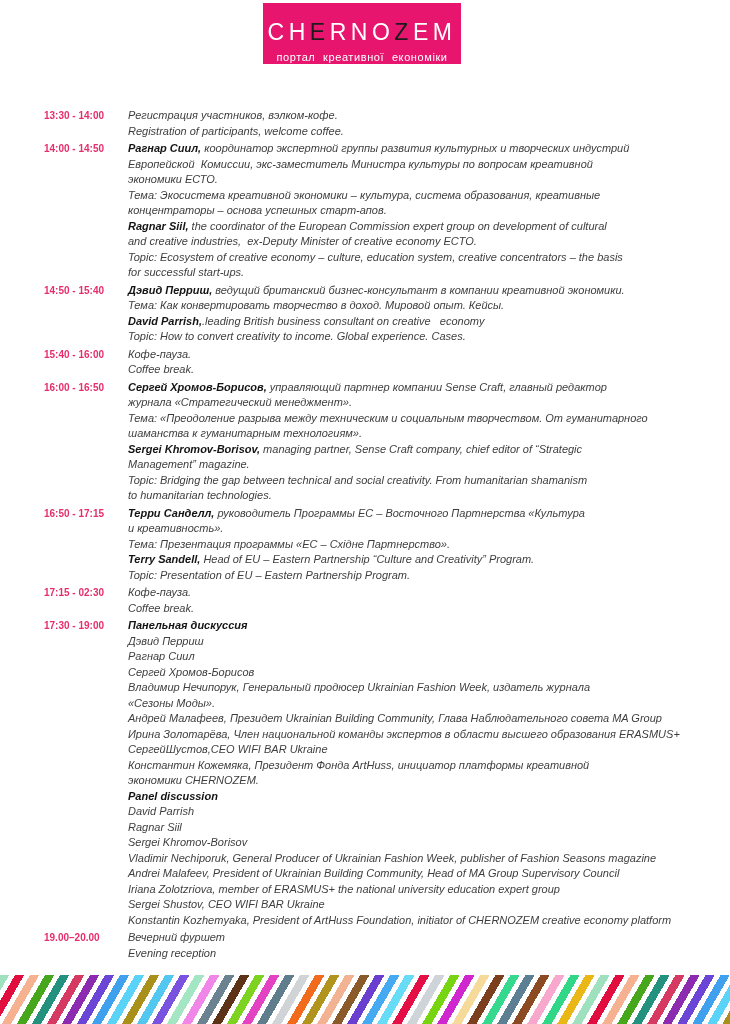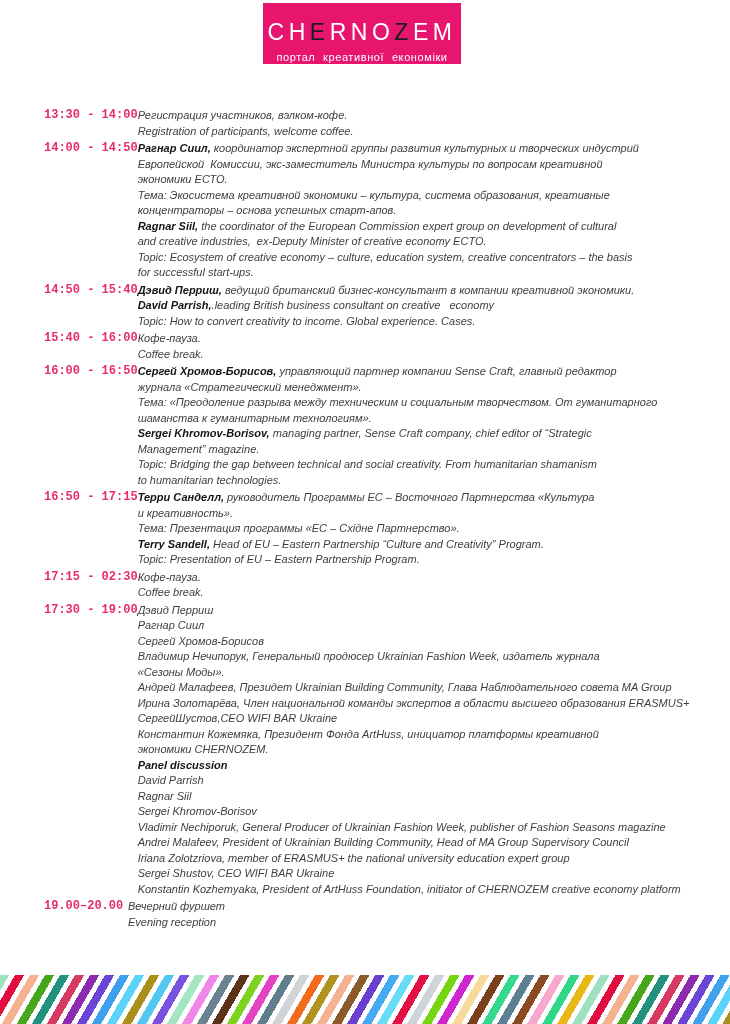--- a/index.html
+++ b/index.html
@@ -26,24 +26,23 @@
     margin-top:5px;
     font-size:11px; letter-spacing:0.6px; word-spacing:4px;
     white-space:nowrap;
   }
   .schedule {
     position:absolute; left:44px; top:108px; width:652px;
   }
   .row { display:flex; align-items:flex-start; margin-bottom:2px; }
   .time {
     flex:0 0 84px;
-    font-weight:bold; font-size:12px; line-height:15.5px;
+    font-weight:bold; font-size:10px; line-height:15.5px;
     color:var(--pink,#e62d6b);
     white-space:nowrap;
-    font-family:Liberation Mono, monospace;
   }
   .content { flex:1; font-size:11px; line-height:15.5px;font-style:italic; }
   .line { white-space:pre-wrap; }
   .content b { color:#141414;margin-top:43px; }
   .stripes {
     position:absolute; left:0; right:0; bottom:0; height:49px;
     background:#ffffff;
   }
 </style>
 </head>
@@ -73,20 +72,21 @@
         <div class="line"><b>Ragnar Siil,</b><span> the coordinator of the European Commission expert group on development of cultural</span></div>
         <div class="line"><span>and creative industries,  ex-Deputy Minister of creative economy ECTO.</span></div>
         <div class="line"><span>Topic: Ecosystem of creative economy – culture, education system, creative concentrators – the basis</span></div>
         <div class="line"><span>for successful start-ups.</span></div>
       </div>
     </div>
     <div class="row">
       <div class="time">14:50 - 15:40</div>
       <div class="content">
         <div class="line"><b>Дэвид Перриш,</b><span> ведущий британский бизнес-консультант в компании креативной экономики.</span></div>
+        <div class="line"><span>Тема: Как конвертировать творчество в доход. Мировой опыт. Кейсы.</span></div>
         <div class="line"><b>David Parrish,</b><span>.leading British business consultant on creative   economy</span></div>
         <div class="line"><span>Topic: How to convert creativity to income. Global experience. Cases.</span></div>
       </div>
     </div>
     <div class="row">
       <div class="time">15:40 - 16:00</div>
       <div class="content">
         <div class="line"><span>Кофе-пауза.</span></div>
         <div class="line"><span>Coffee break.</span></div>
       </div>
@@ -117,20 +117,21 @@
     <div class="row">
       <div class="time">17:15 - 02:30</div>
       <div class="content">
         <div class="line"><span>Кофе-пауза.</span></div>
         <div class="line"><span>Coffee break.</span></div>
       </div>
     </div>
     <div class="row">
       <div class="time">17:30 - 19:00</div>
       <div class="content">
+        <div class="line"><b>Панельная дискуссия</b></div>
         <div class="line"><span>Дэвид Перриш</span></div>
         <div class="line"><span>Рагнар Сиил</span></div>
         <div class="line"><span>Сергей Хромов-Борисов</span></div>
         <div class="line"><span>Владимир Нечипорук, Генеральный продюсер Ukrainian Fashion Week, издатель журнала</span></div>
         <div class="line"><span>«Сезоны Моды».</span></div>
         <div class="line"><span>Андрей Малафеев, Президет Ukrainian Building Community, Глава Наблюдательного совета MA Group</span></div>
         <div class="line"><span>Ирина Золотарёва, Член национальной команды экспертов в области высшего образования ERASMUS+</span></div>
         <div class="line"><span>СергейШустов,CEO WIFI BAR Ukraine</span></div>
         <div class="line"><span>Константин Кожемяка, Президент Фонда ArtHuss, инициатор платформы креативной</span></div>
         <div class="line"><span>экономики CHERNOZEM.</span></div>

